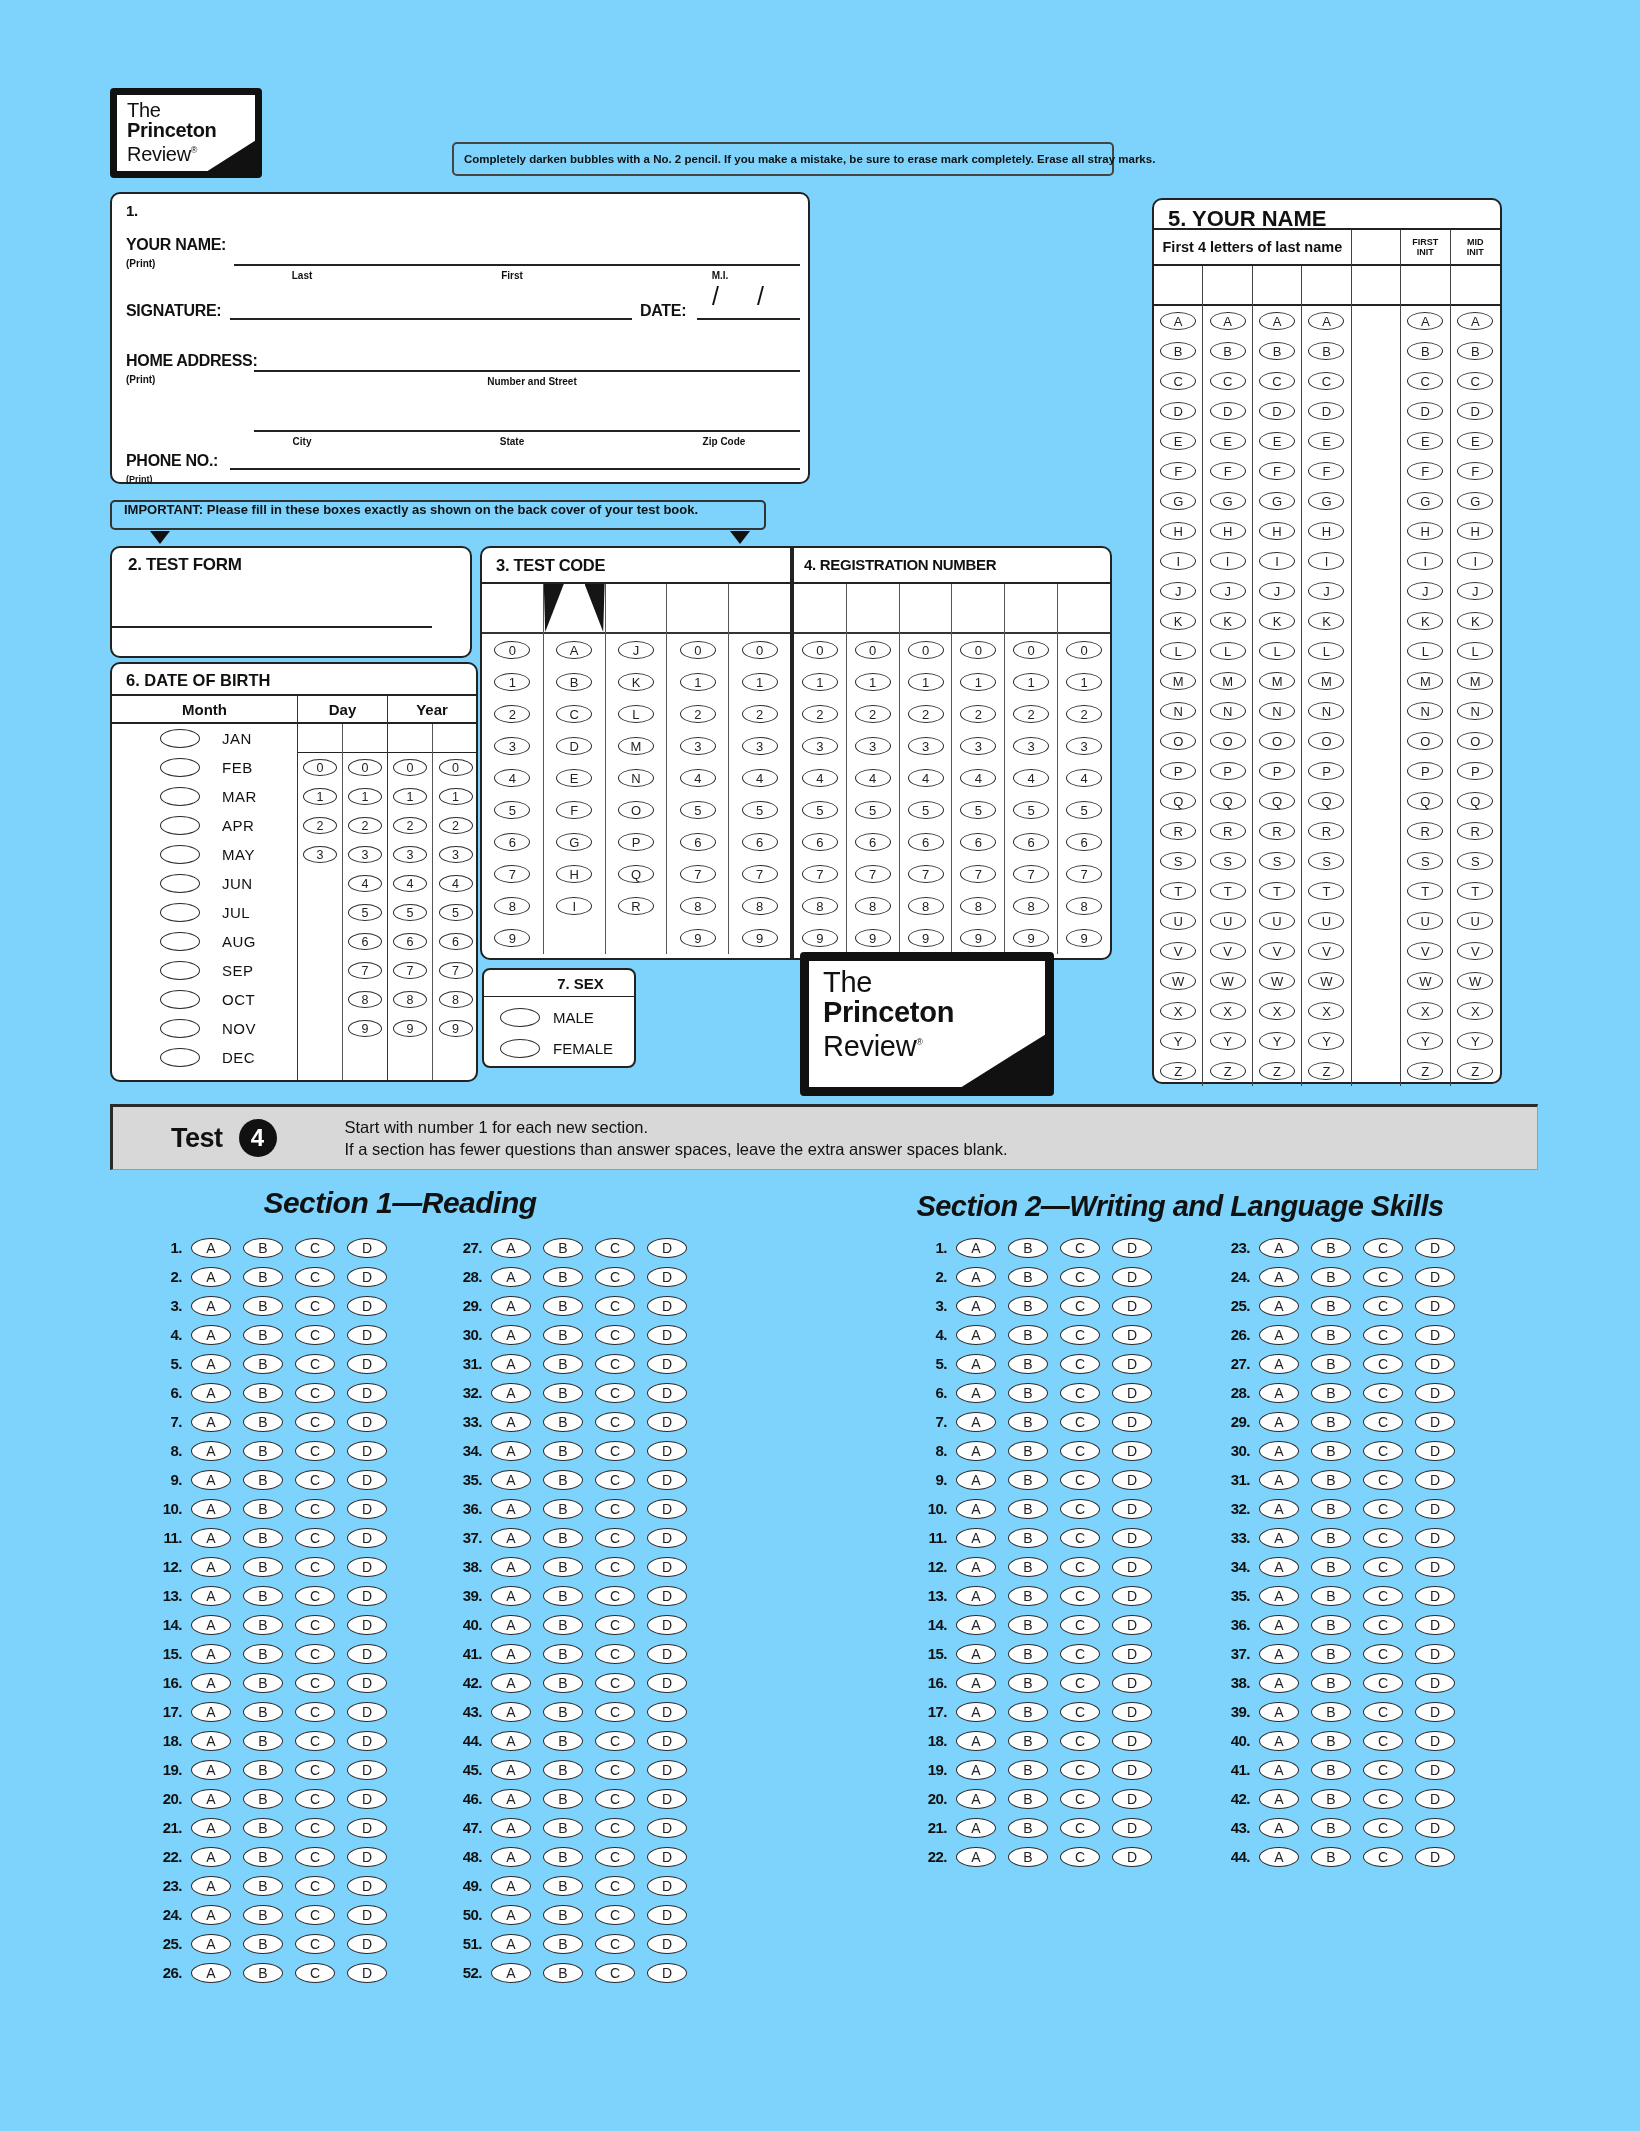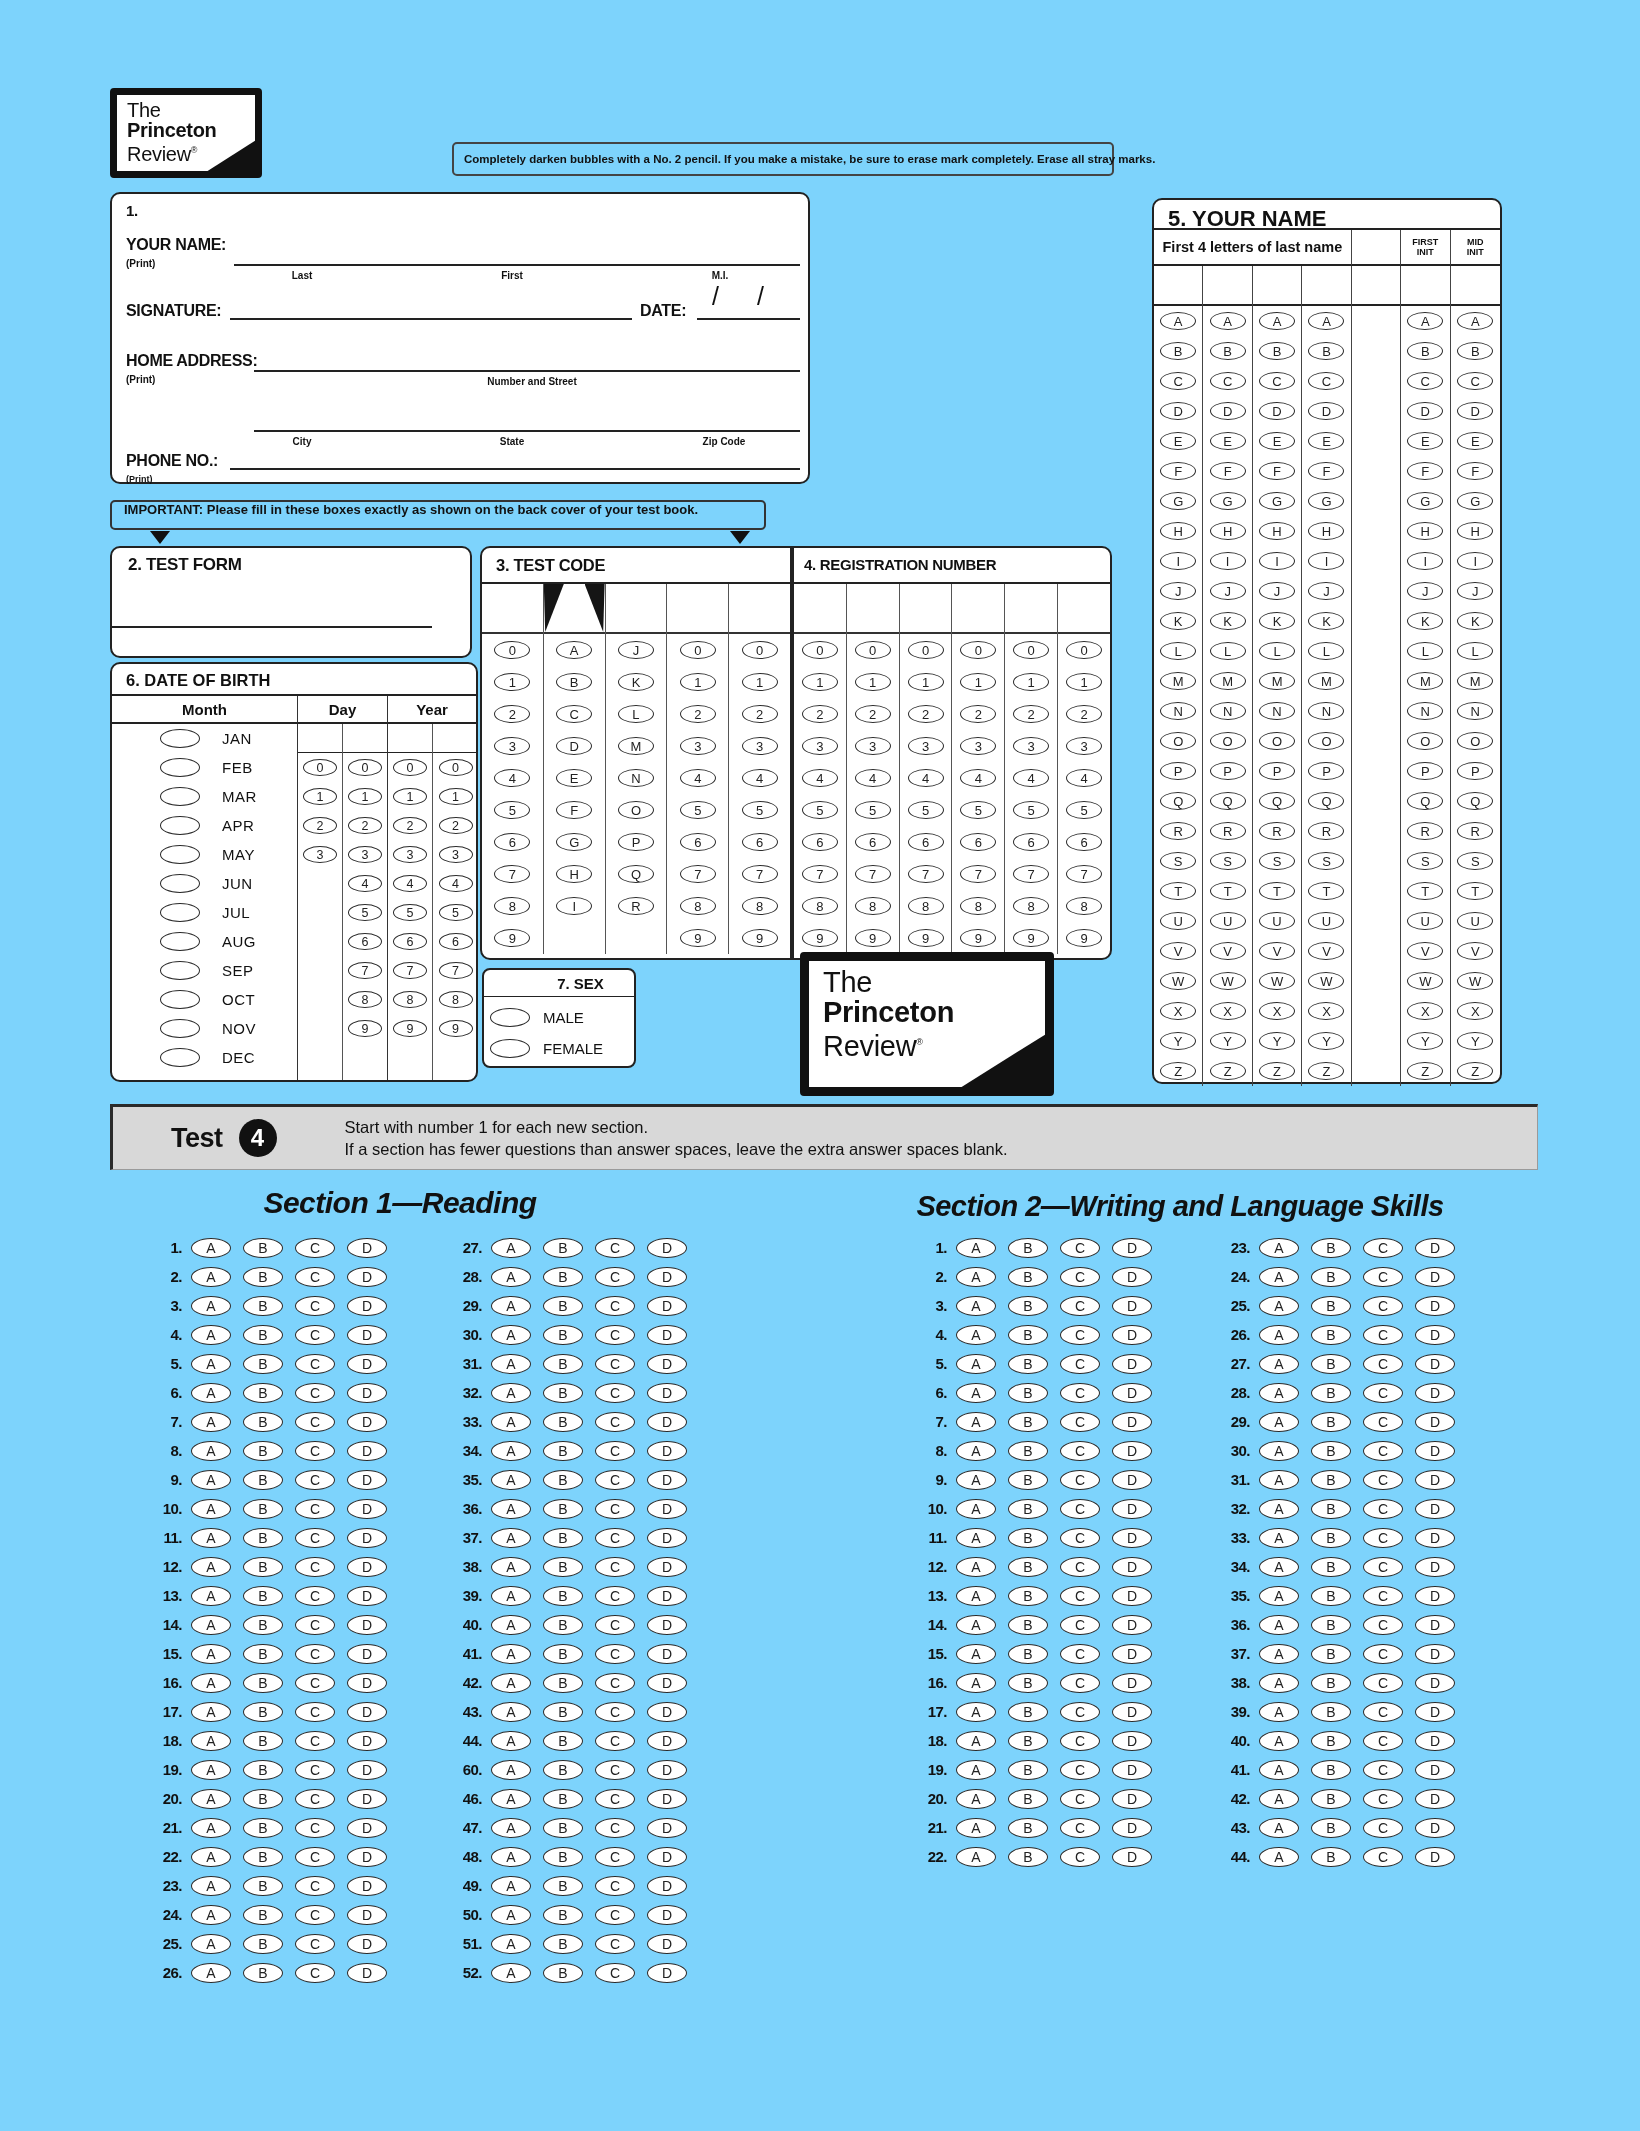--- a/index.html
+++ b/index.html
@@ -102,21 +102,21 @@
   .dob-sub:last-child{border-right:none;}
   .dob-sub.thick{border-right-width:1.6px;border-right-color:#333;}
   .dob-wcell{height:29px;width:100%;border-bottom:1.8px solid #222;box-sizing:border-box;}
   .dob-brow{height:29px;display:flex;align-items:center;justify-content:center;width:100%;}
   .dob-mline{position:absolute;left:0;top:0;width:186px;height:356px;border-right:1.6px solid #333;box-sizing:border-box;pointer-events:none;}
 
   
   .box-sex{left:482px;top:968px;width:154px;height:100px;border-radius:8px;}
   .sex-head{height:26px;display:flex;align-items:center;justify-content:center;font-weight:bold;
             font-size:15px;border-bottom:1.8px solid #222;padding-left:43px;}
-  .sex-row{display:flex;align-items:center;height:31px;padding-left:6px;}
+  .sex-row{display:flex;align-items:center;height:31px;padding-left:16px;}
   .sex-label{margin-left:13px;font-size:15px;}
 
   
   .banner{position:absolute;left:110px;top:1104px;width:1428px;height:66px;background:#d8d8d8;
           border:1px solid #9a9a9a;border-top:3px solid #2a2a2a;border-left:3px solid #2a2a2a;
           box-sizing:border-box;display:flex;align-items:center;}
   .banner .t{font-weight:bold;font-size:27px;margin-left:58px;letter-spacing:-0.5px;}
   .test-circle{width:38px;height:38px;border-radius:50%;background:#111;color:#fff;display:flex;
                align-items:center;justify-content:center;font-weight:bold;font-size:24px;margin-left:16px;}
   .banner .lines{margin-left:68px;font-size:16.5px;line-height:22px;color:#111;}
@@ -1626,21 +1626,21 @@
         <div class="bubble ">D</div>
       </div>
       <div class="q-row">
         <span class="q-num">44.</span>
         <div class="bubble ">A</div>
         <div class="bubble ">B</div>
         <div class="bubble ">C</div>
         <div class="bubble ">D</div>
       </div>
       <div class="q-row">
-        <span class="q-num">60.</span>
+        <span class="q-num">45.</span>
         <div class="bubble ">A</div>
         <div class="bubble ">B</div>
         <div class="bubble ">C</div>
         <div class="bubble ">D</div>
       </div>
       <div class="q-row">
         <span class="q-num">46.</span>
         <div class="bubble ">A</div>
         <div class="bubble ">B</div>
         <div class="bubble ">C</div>

